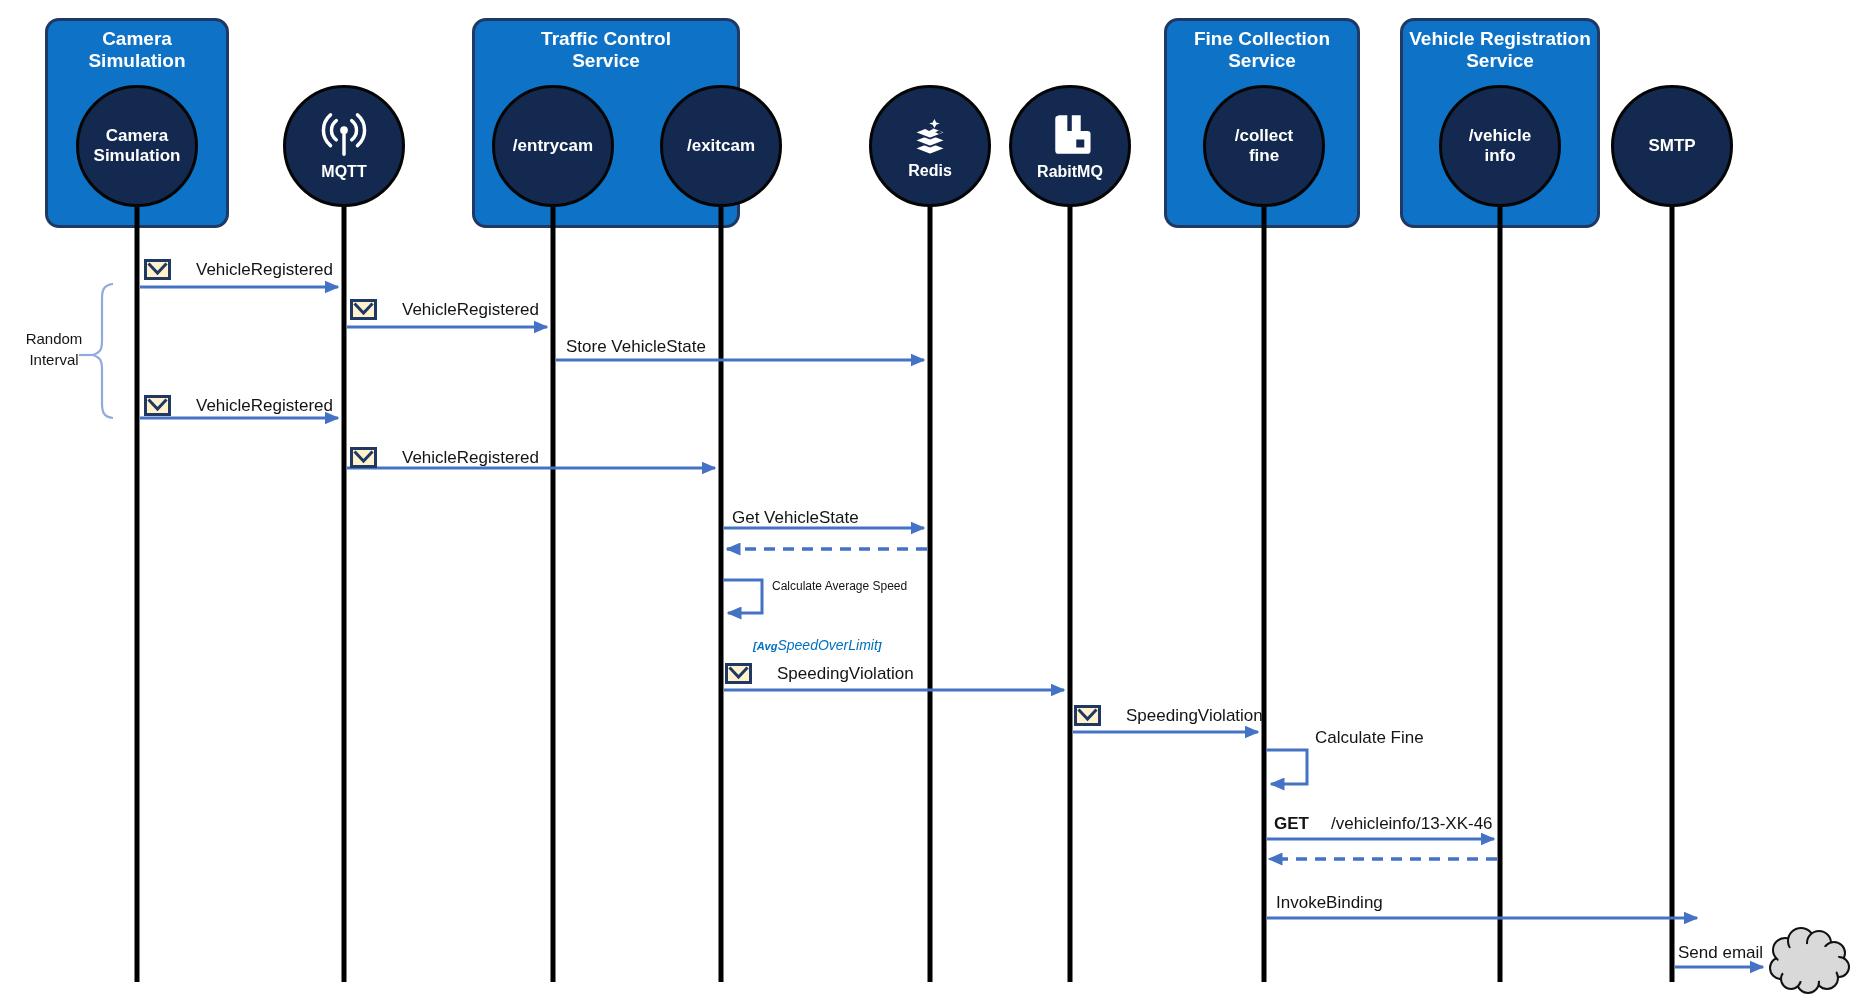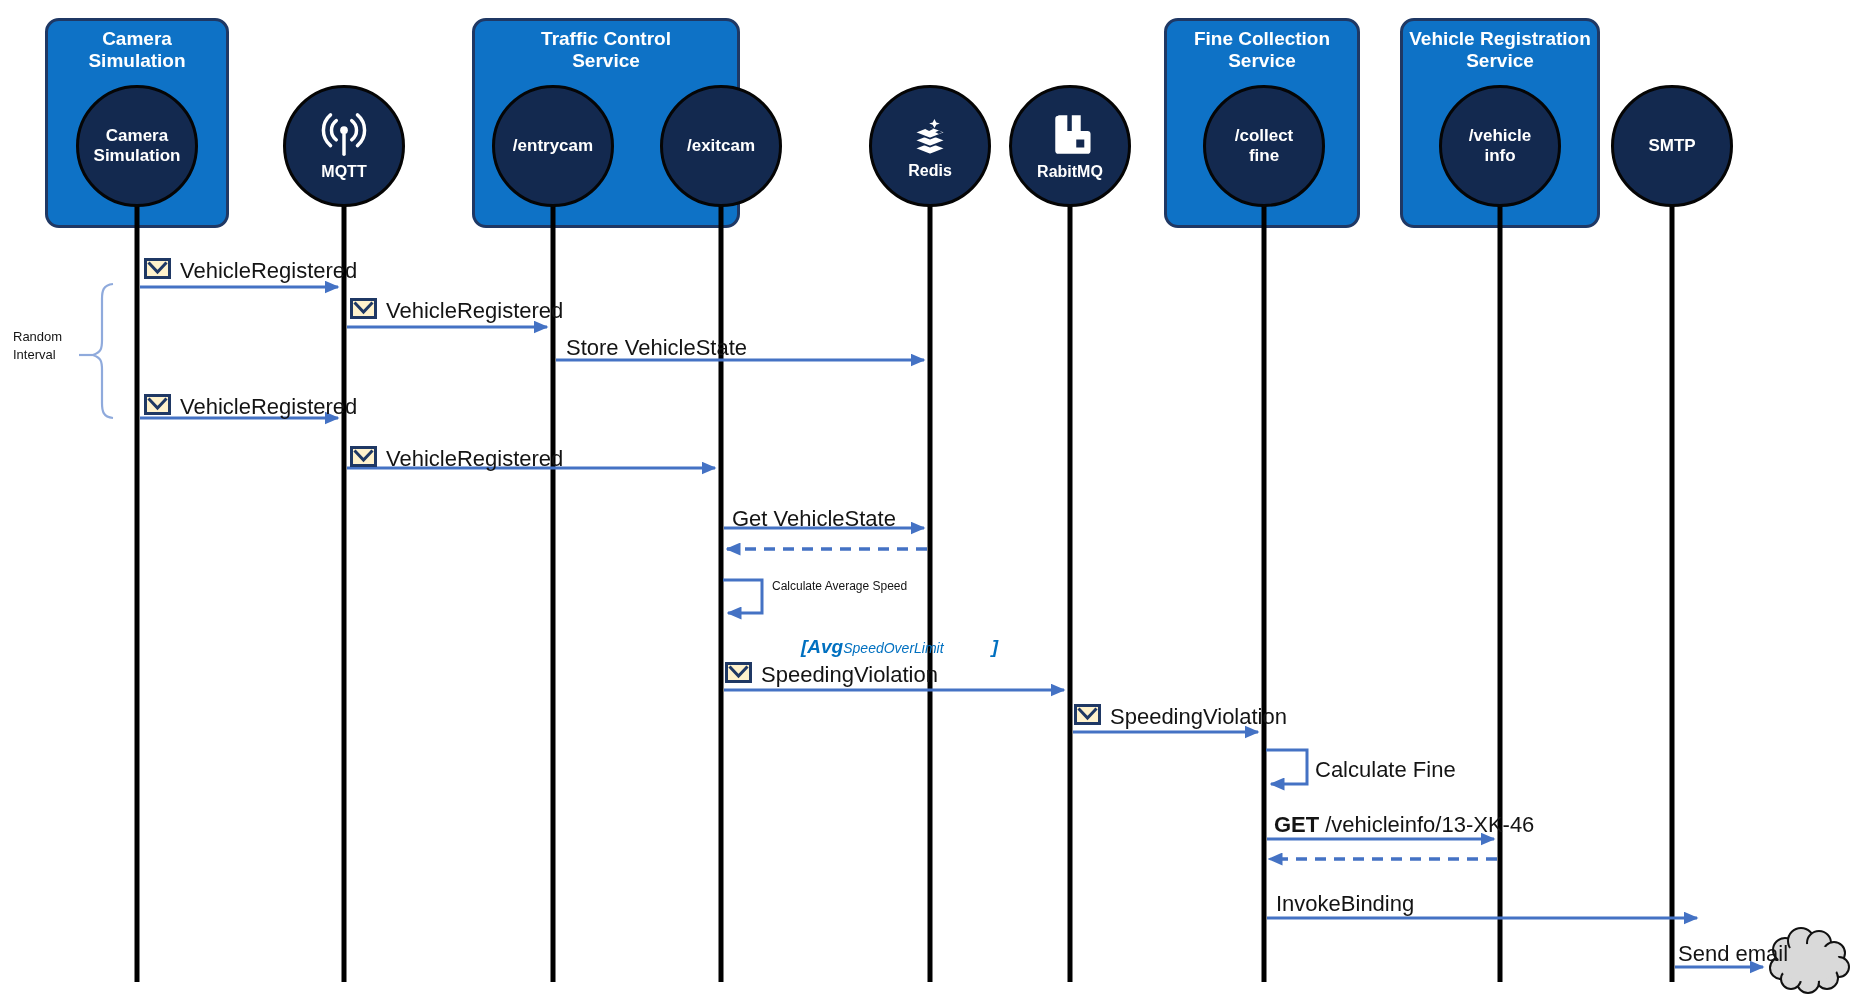--- a/index.html
+++ b/index.html
@@ -19,34 +19,34 @@
   .node {
     position:absolute; top:85px; width:122px; height:122px; box-sizing:border-box;
     background:#13294F; border:3.5px solid #050505; border-radius:50%;
     z-index:3; display:flex; flex-direction:column; align-items:center; justify-content:center;
     color:#fff; font-weight:bold; text-align:center;
   }
   .node .cap { font-size:17px; line-height:1.2; width:102px; }
   .node .cap.tight { margin-top:2px; font-size:16px; }
   svg.layer { position:absolute; left:0; top:0; z-index:2; }
   .msg {
-    position:absolute; z-index:4; display:flex; align-items:flex-start; gap:9px;
-    font-size:22px; color:#141414; white-space:nowrap; height:22px;
+    position:absolute; z-index:4; display:flex; align-items:flex-end; gap:25px;
+    font-size:17px; color:#141414; white-space:nowrap; height:22px;
   }
   .msg-wrap {
     position:absolute; z-index:4; font-size:12px; color:#141414;
     line-height:21px; white-space:normal;
   }
   .guard {
     position:absolute; z-index:4; color:#0070C0; font-style:italic; white-space:nowrap;
   }
-  .guard .g-small { font-size:19px; font-weight:bold;margin-left:48px; }
+  .guard .g-small { font-size:11px; font-weight:bold; }
   .guard .g-big { font-size:14px; }
   .annotation {
-    position:absolute; z-index:4; font-size:13px; color:#141414; line-height:1.4;
+    position:absolute; z-index:4; font-size:15px; color:#141414; line-height:1.4;text-align:center;
   }
   .b { font-weight:bold; }
 </style>
 </head>
 <body>
 
 <div class="stage">
 
   <div class="svc-box" style="left:45px;  width:184px;">
     <div class="svc-title" style="width:120px;">Camera Simulation</div>
@@ -236,21 +236,21 @@
   </div>
 
   <div class="msg" style="left:1074px; top:704px;">
     <svg width="27" height="21" viewBox="0 0 27 21">
         <rect x="1.5" y="1.5" width="24" height="18" fill="#FFF2CC" stroke="#1F3864" stroke-width="3"></rect>
         <path d="M4.5,4.5 L13.5,14 L22.5,4.5" fill="none" stroke="#1F3864" stroke-width="3"></path>
       </svg>
     <span>SpeedingViolation</span>
   </div>
 
-  <div class="msg" style="left:1315px; top:757px;">
+  <div class="msg" style="left:1315px; top:726px;">
     <span>Calculate Fine</span>
   </div>
 
   <div class="msg" style="left:1274px; top:812px;">
     <span class="b">GET</span>
       <span style="margin-left:-3px;">/vehicleinfo/13-XK-46</span>
   </div>
 
   <div class="msg" style="left:1276px; top:891px;">
     <span>InvokeBinding</span>

